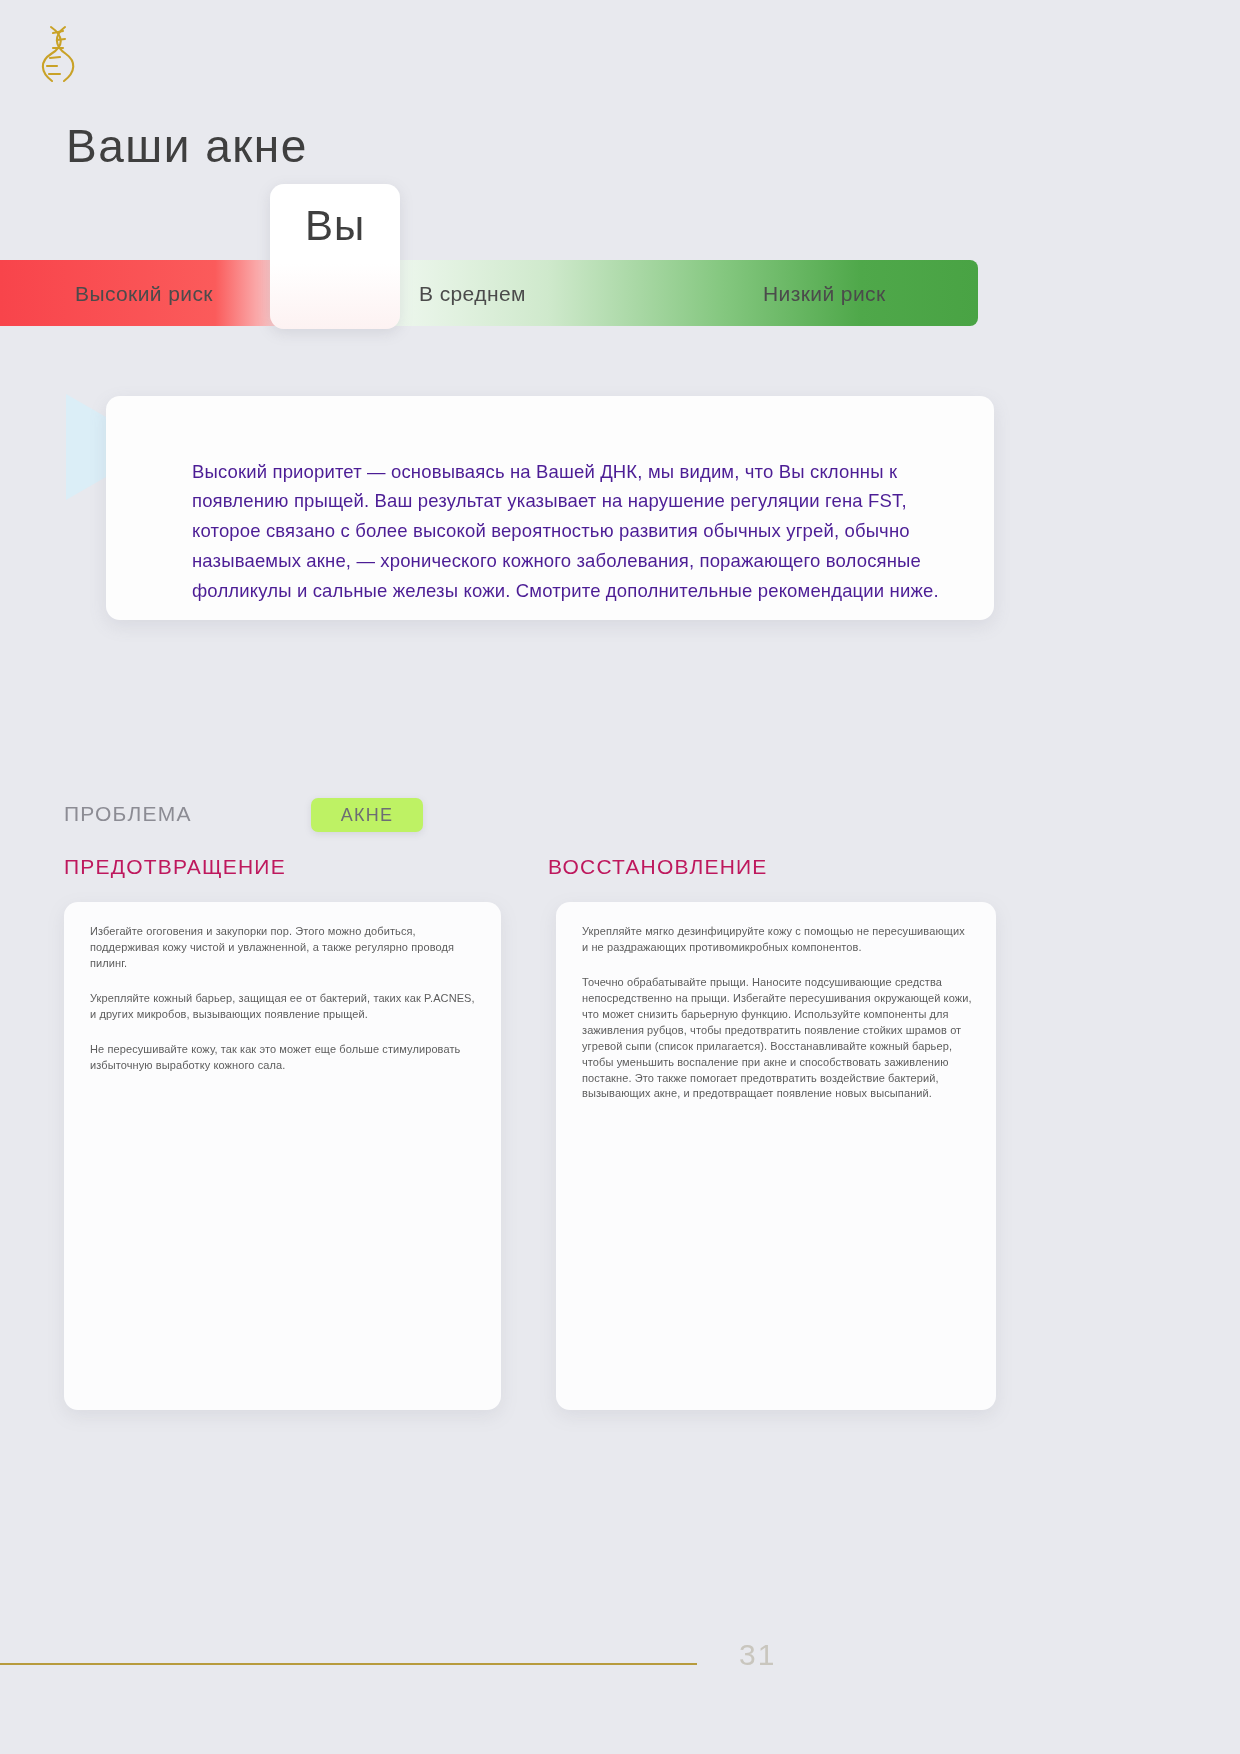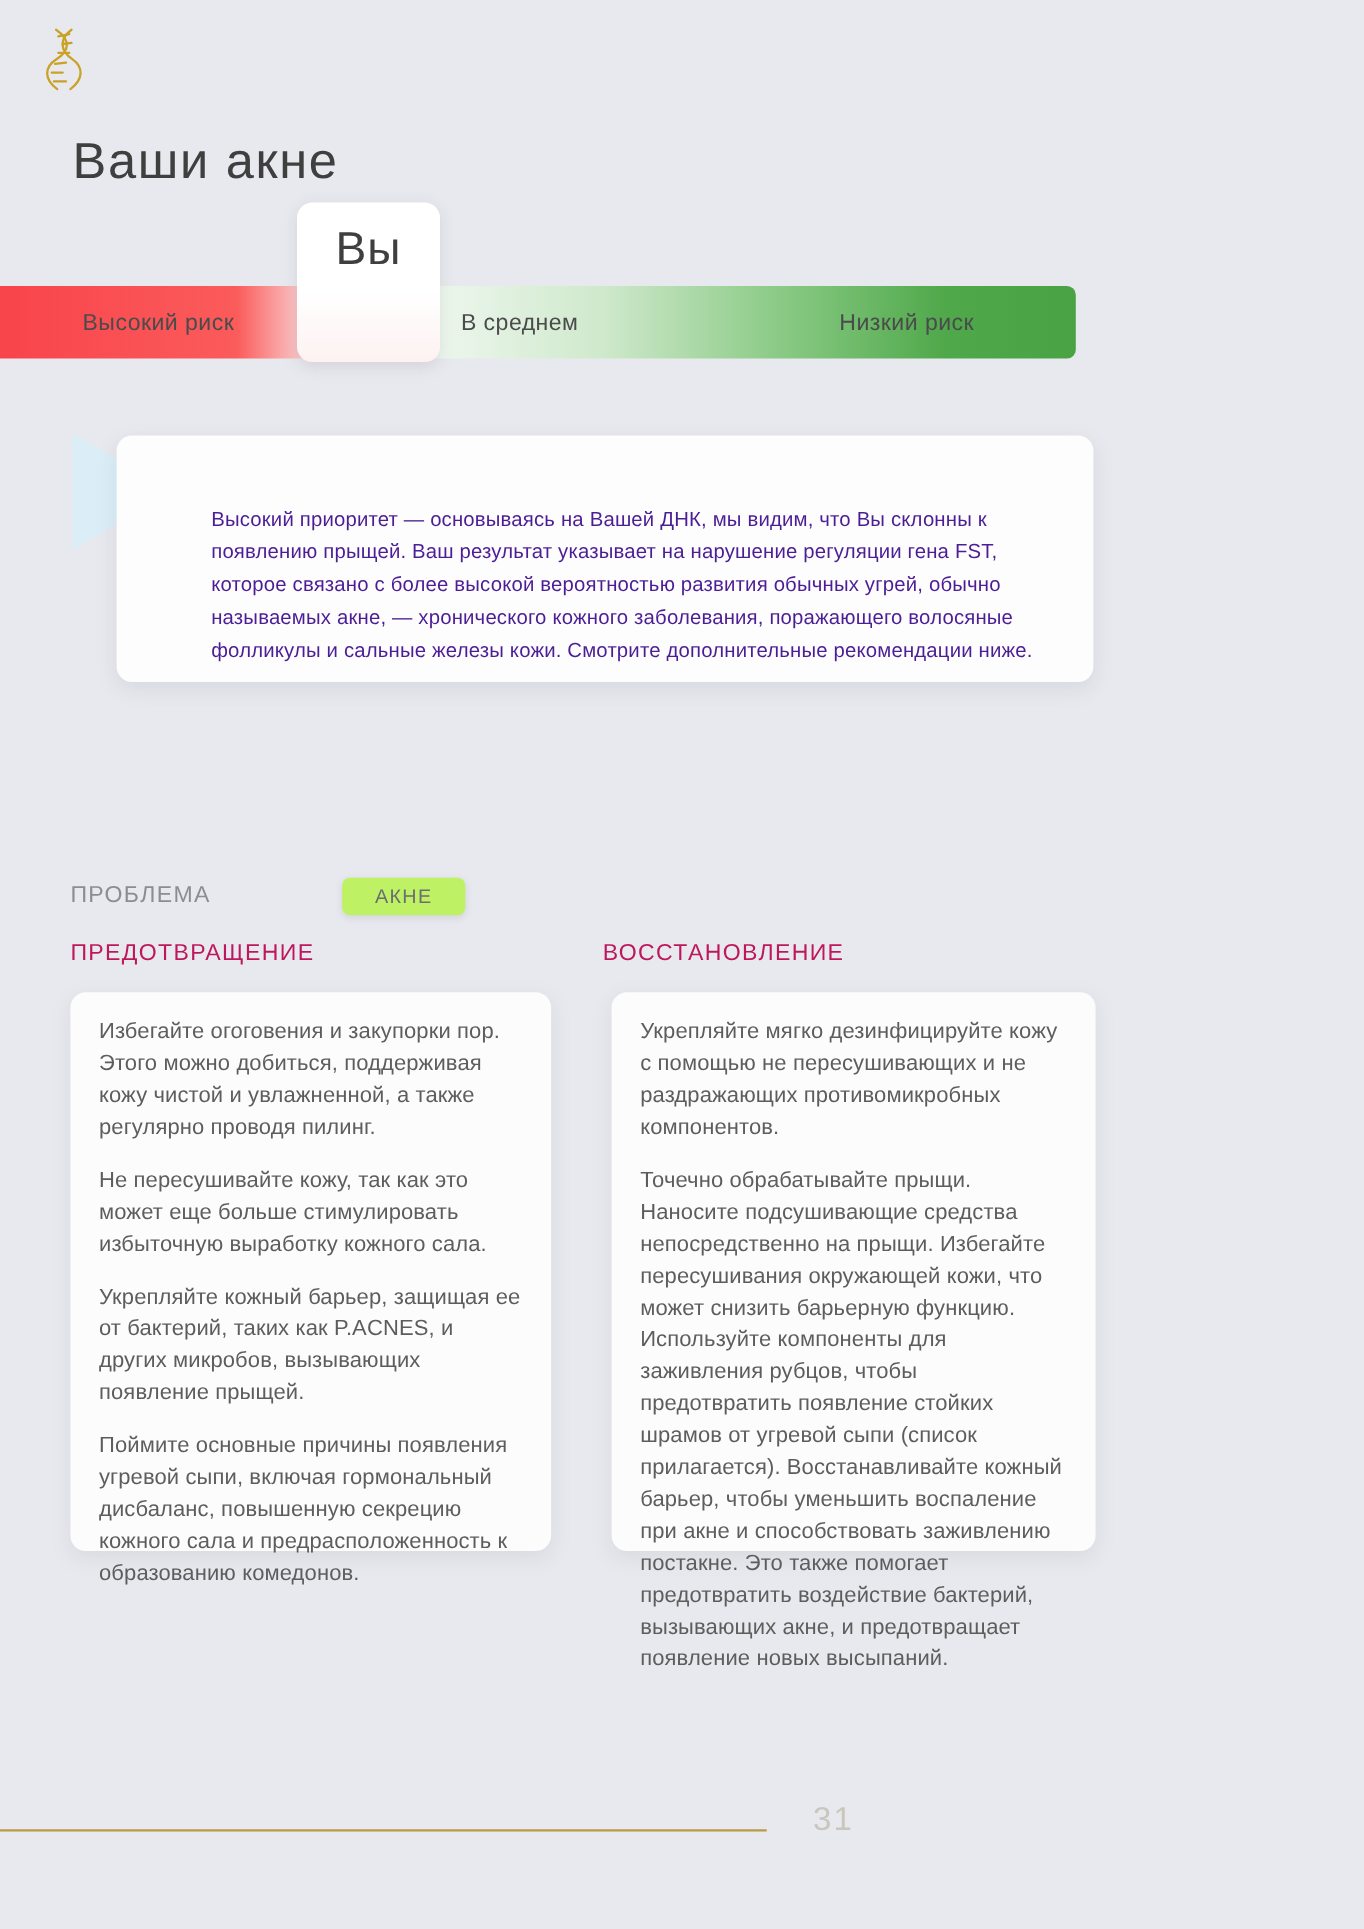--- a/index.html
+++ b/index.html
@@ -197,21 +197,21 @@
     box-shadow: 0 6px 18px rgba(120,120,140,0.13);
   }
   .card.left  { left: 64px;  width: 437px; height: 508px; }
   .card.right { left: 556px; width: 440px; height: 508px; }
 
   .card-body {
     position: absolute;
     left: 26px;
     top: 22px;
     right: 22px;
-    font-size: 20px;
+    font-size: 11px;
     font-weight: 300;
     line-height: 1.45;
     color: #5d5d5d;
     letter-spacing: 0.1px;
   }
   .card-body p {
     margin: 0 0 19px 0;
   }
   .card-body p:last-child { margin-bottom: 0; }
 
@@ -277,23 +277,22 @@
   <div class="problem-chip">
     <span>АКНЕ</span>
   </div>
 
   <div class="col-head left">ПРЕДОТВРАЩЕНИЕ</div>
   <div class="col-head right">ВОССТАНОВЛЕНИЕ</div>
 
   <div class="card left">
     <div class="card-body">
       <p>Избегайте огоговения и закупорки пор. Этого можно добиться, поддерживая кожу чистой и увлажненной, а также регулярно проводя пилинг.</p>
+      <p>Укрепляйте кожный барьер, защищая ее от бактерий, таких как P.ACNES, и других микробов, вызывающих появление прыщей.</p>
       <p>Не пересушивайте кожу, так как это может еще больше стимулировать избыточную выработку кожного сала.</p>
-      <p>Укрепляйте кожный барьер, защищая ее от бактерий, таких как P.ACNES, и других микробов, вызывающих появление прыщей.</p>
-      <p>Поймите основные причины появления угревой сыпи, включая гормональный дисбаланс, повышенную секрецию кожного сала и предрасположенность к образованию комедонов.</p>
     </div>
   </div>
 
   <div class="card right">
     <div class="card-body">
       <p>Укрепляйте мягко дезинфицируйте кожу с помощью не пересушивающих и не раздражающих противомикробных компонентов.</p>
       <p>Точечно обрабатывайте прыщи. Наносите подсушивающие средства непосредственно на прыщи. Избегайте пересушивания окружающей кожи, что может снизить барьерную функцию. Используйте компоненты для заживления рубцов, чтобы предотвратить появление стойких шрамов от угревой сыпи (список прилагается). Восстанавливайте кожный барьер, чтобы уменьшить воспаление при акне и способствовать заживлению постакне. Это также помогает предотвратить воздействие бактерий, вызывающих акне, и предотвращает появление новых высыпаний.</p>
     </div>
   </div>
 

